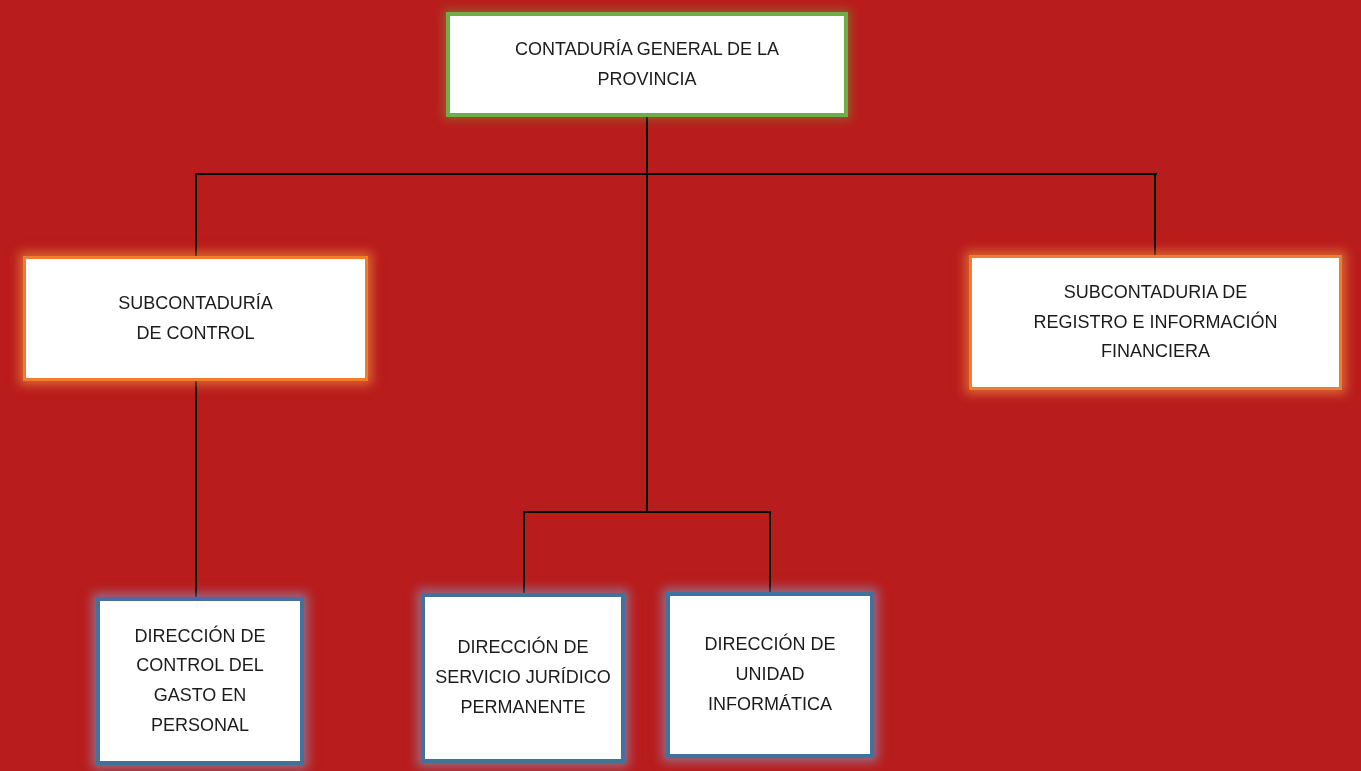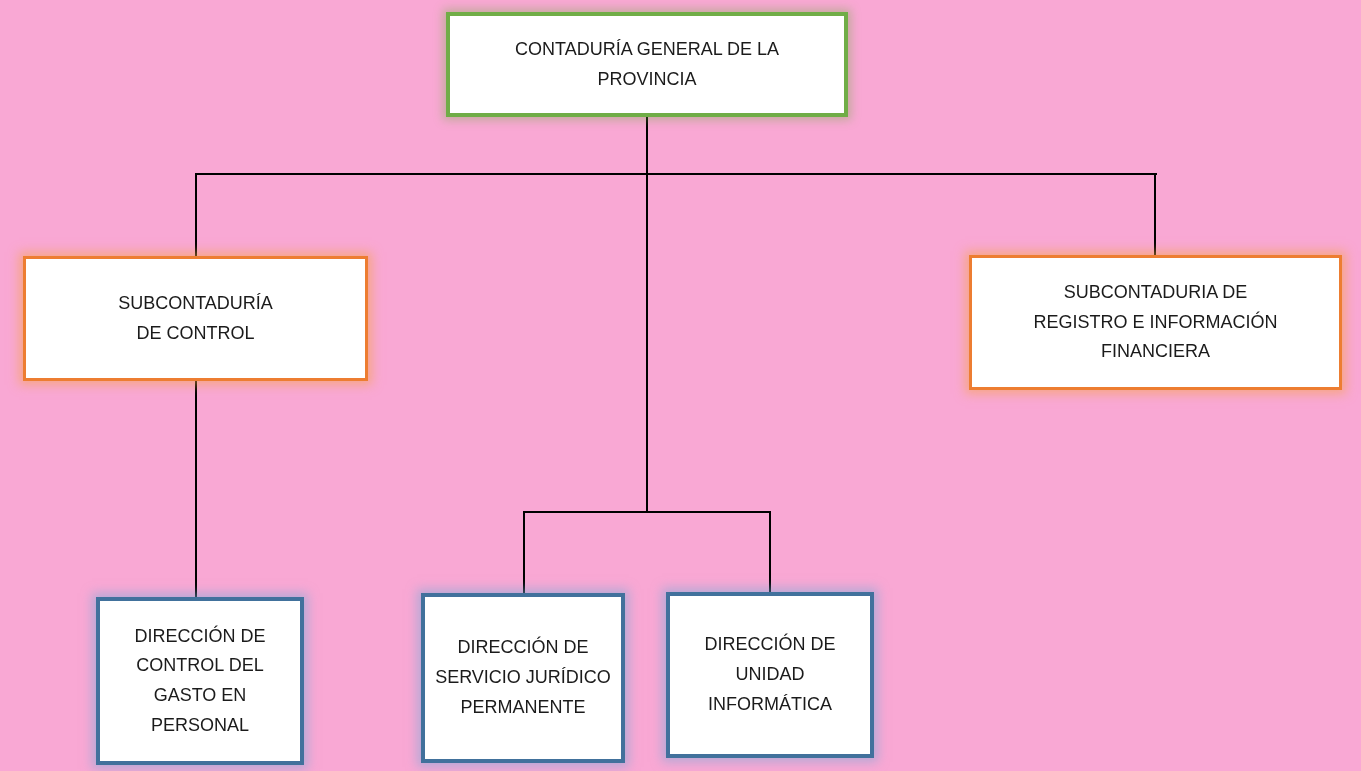--- a/index.html
+++ b/index.html
@@ -5,21 +5,21 @@
   html, body {
     margin: 0;
     padding: 0;
     background: #ffffff;
     font-family: "Liberation Sans", "DejaVu Sans", sans-serif;
   }
   .canvas {
     position: relative;
     width: 1361px;
     height: 771px;
-    background: #f9a8d4;
+    background: #b91c1c;
     overflow: hidden;
   }
   .node {
     position: absolute;
     box-sizing: border-box;
     background: #ffffff;
     display: flex;
     align-items: center;
     justify-content: center;
     text-align: center;

